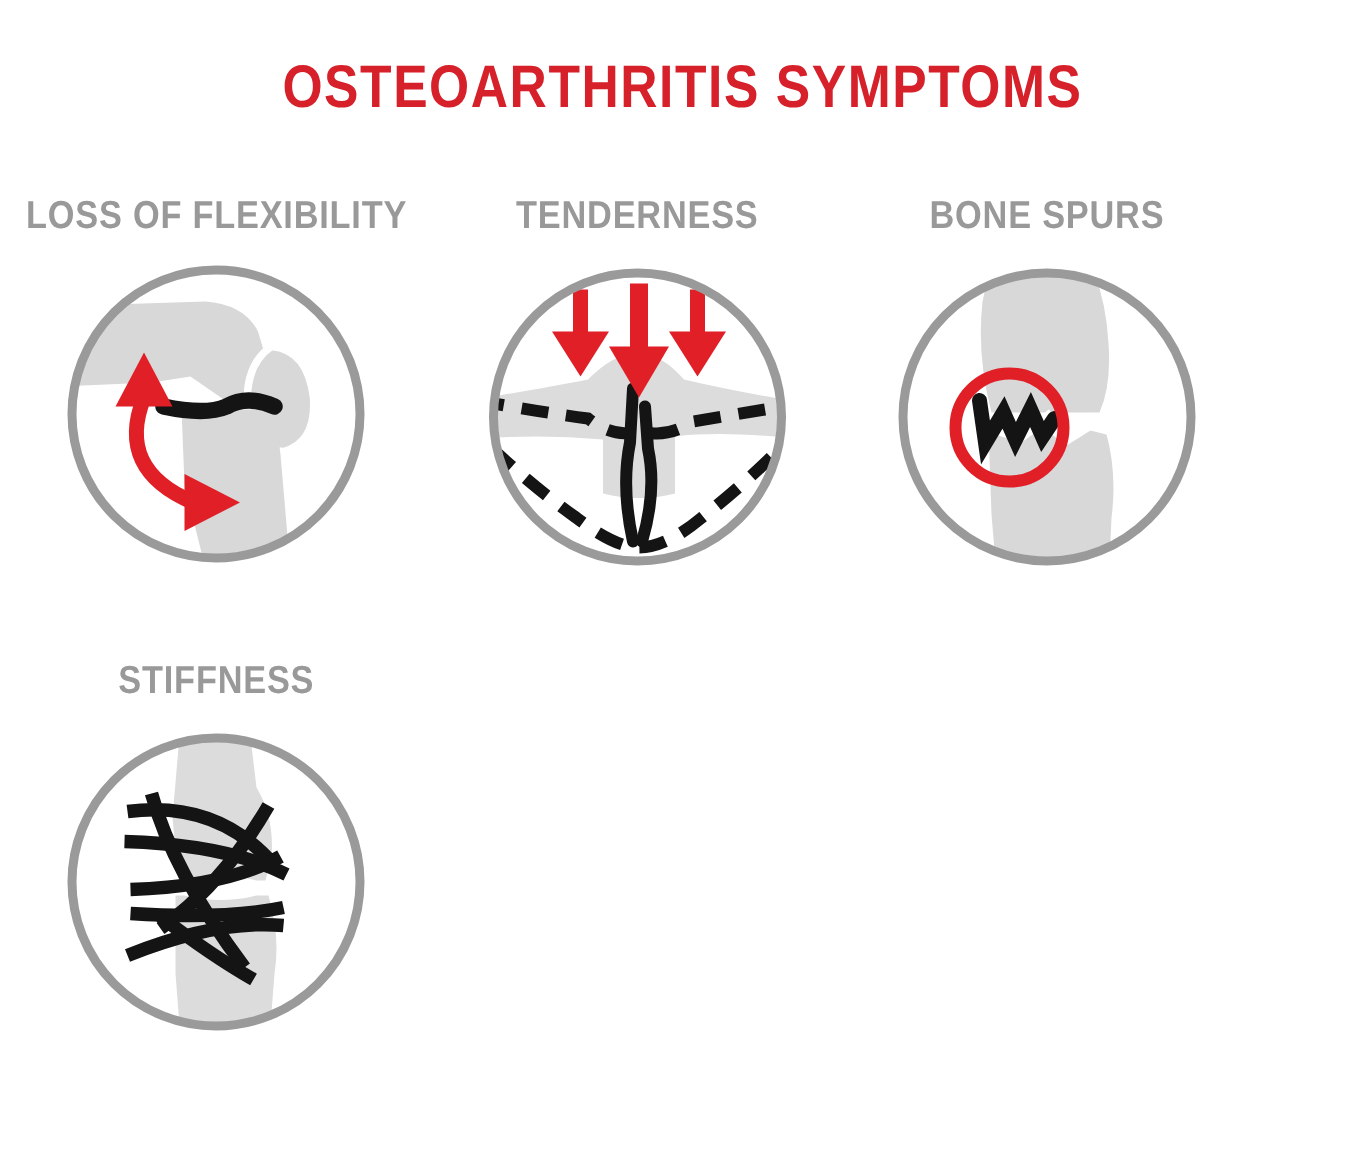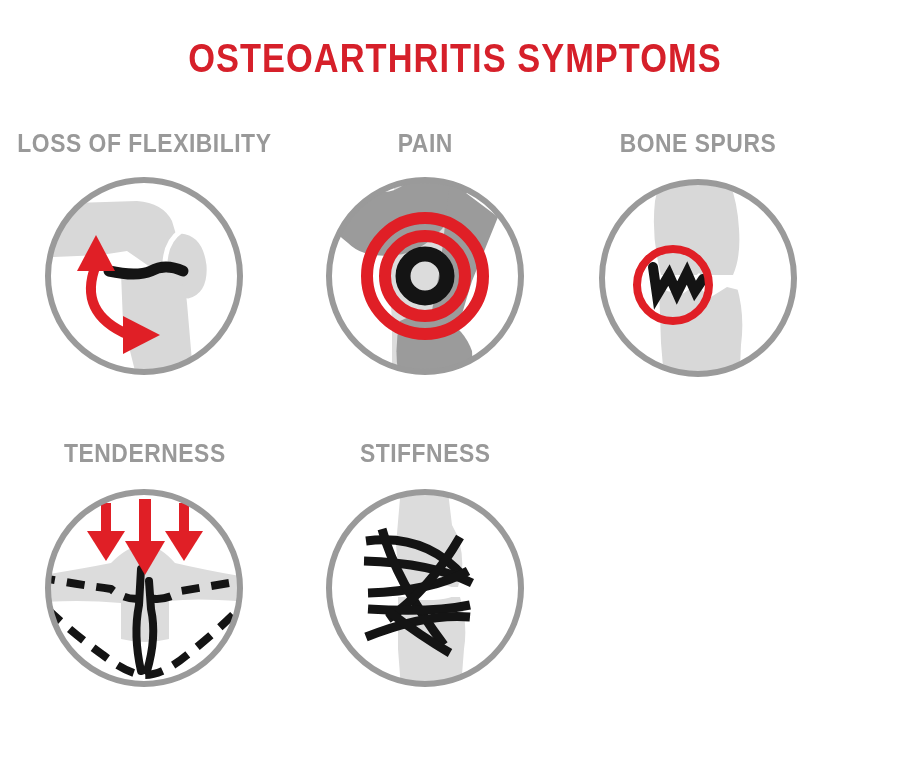--- a/index.html
+++ b/index.html
@@ -113,74 +113,21 @@
 
             <path d="M 55 92 Q 36 140 88 162" fill="none" stroke="#e01f26" stroke-width="10" stroke-linecap="butt"></path>
             <polygon points="55,62 74,98 36,98" fill="#e01f26"></polygon>
             <polygon points="119,162 82,181 82,143" fill="#e01f26"></polygon>
           </g>
           <circle cx="103" cy="103" r="96" fill="none" stroke="#9a9a9a" stroke-width="6"></circle>
         </svg>
       </div>
     </div>
 
-    <div class="cell row1">
-      <div class="cell-label">PAIN</div>
-      <div class="circle-wrap">
-        <svg width="206" height="206" viewBox="0 0 206 206">
-          <defs>
-            <clipPath id="clipB">
-                <circle cx="103" cy="103" r="96"></circle>
-              </clipPath>
-          </defs>
-          <g clip-path="url(#clipB)">
-
-            <path d="M 72 -10 L 120 -10 L 128 60 Q 132 110 126 150 L 122 216 L 70 216 L 70 150 Q 66 96 72 40 Z" fill="#dcdcdc"></path>
-
-            <path d="M 6 34 Q 26 12 52 18 Q 70 22 84 10 L 112 -12 L 146 18 L 120 56 Q 98 80 74 82 Q 42 86 26 70 Q 6 56 6 34 Z" fill="#9b9b9b"></path>
-
-            <path d="M 128 8 L 176 44 L 150 108 Q 140 140 130 176 L 104 168 L 118 96 Z" fill="#9b9b9b"></path>
-
-            <path d="M 78 148 Q 100 136 122 146 Q 142 156 150 178 L 152 216 L 80 216 Q 70 182 78 148 Z" fill="#9b9b9b"></path>
-
-            <circle cx="103" cy="103" r="58" fill="none" stroke="#e01f26" stroke-width="12"></circle>
-            <circle cx="103" cy="103" r="40" fill="none" stroke="#e01f26" stroke-width="12"></circle>
-            <circle cx="103" cy="103" r="22" fill="none" stroke="#141414" stroke-width="15"></circle>
-          </g>
-          <circle cx="103" cy="103" r="96" fill="none" stroke="#9a9a9a" stroke-width="6"></circle>
-        </svg>
-      </div>
-    </div>
-
-
-    <div class="cell row2">
-      <div class="cell-label">BONE SPURS</div>
-      <div class="circle-wrap">
-        <svg width="206" height="206" viewBox="0 0 206 206">
-          <defs>
-            <clipPath id="clipD">
-                <circle cx="103" cy="103" r="96"></circle>
-              </clipPath>
-          </defs>
-          <g clip-path="url(#clipD)">
-
-            <path d="M 68 -10 L 126 -10 Q 142 16 144 54 Q 146 82 138 100 L 66 100 Q 56 62 60 26 Z" fill="#d8d8d8"></path>
-
-            <path d="M 64 112 L 142 112 Q 150 140 146 170 L 144 216 L 70 216 L 66 168 Z" fill="#d8d8d8"></path>
-
-            <path d="M 54 104 L 78 100 L 90 110 L 104 98 L 118 110 L 134 100 L 156 108 L 156 118 L 132 112 L 116 122 L 100 110 L 86 120 L 66 114 L 54 116 Z" fill="#ffffff"></path>
-
-            <path d="M 58 92 L 62 120 L 74 100 L 82 118 L 92 98 L 100 116 L 108 104" fill="none" stroke="#141414" stroke-width="10" stroke-linejoin="miter" stroke-linecap="round"></path>
-
-            <circle cx="78" cy="110" r="36" fill="none" stroke="#e01f26" stroke-width="8"></circle>
-          </g>
-          <circle cx="103" cy="103" r="96" fill="none" stroke="#9a9a9a" stroke-width="6"></circle>
-        </svg>
-      </div>
-    </div>
+
 
     <div class="cell row2">
       <div class="cell-label">TENDERNESS</div>
       <div class="circle-wrap">
         <svg width="206" height="206" viewBox="0 0 206 206">
           <defs>
             <clipPath id="clipE">
                 <circle cx="103" cy="103" r="96"></circle>
               </clipPath>
           </defs>
@@ -196,20 +143,46 @@
             <path d="M 6 124 Q 34 150 62 170 Q 88 190 104 190 Q 122 190 146 170 Q 174 148 198 124" fill="none" stroke="#141414" stroke-width="8" stroke-dasharray="18 12" stroke-linecap="butt"></path>
 
             <g>
               <rect x="60" y="18" width="10" height="36" fill="#e01f26"></rect>
               <polygon points="65,76 46,46 84,46" fill="#e01f26"></polygon>
               <rect x="98" y="14" width="12" height="44" fill="#e01f26"></rect>
               <polygon points="104,90 84,56 124,56" fill="#e01f26"></polygon>
               <rect x="138" y="18" width="10" height="36" fill="#e01f26"></rect>
               <polygon points="143,76 124,46 162,46" fill="#e01f26"></polygon>
             </g>
+          </g>
+          <circle cx="103" cy="103" r="96" fill="none" stroke="#9a9a9a" stroke-width="6"></circle>
+        </svg>
+      </div>
+    </div>
+
+    <div class="cell row2">
+      <div class="cell-label">BONE SPURS</div>
+      <div class="circle-wrap">
+        <svg width="206" height="206" viewBox="0 0 206 206">
+          <defs>
+            <clipPath id="clipD">
+                <circle cx="103" cy="103" r="96"></circle>
+              </clipPath>
+          </defs>
+          <g clip-path="url(#clipD)">
+
+            <path d="M 68 -10 L 126 -10 Q 142 16 144 54 Q 146 82 138 100 L 66 100 Q 56 62 60 26 Z" fill="#d8d8d8"></path>
+
+            <path d="M 64 112 L 142 112 Q 150 140 146 170 L 144 216 L 70 216 L 66 168 Z" fill="#d8d8d8"></path>
+
+            <path d="M 54 104 L 78 100 L 90 110 L 104 98 L 118 110 L 134 100 L 156 108 L 156 118 L 132 112 L 116 122 L 100 110 L 86 120 L 66 114 L 54 116 Z" fill="#ffffff"></path>
+
+            <path d="M 58 92 L 62 120 L 74 100 L 82 118 L 92 98 L 100 116 L 108 104" fill="none" stroke="#141414" stroke-width="10" stroke-linejoin="miter" stroke-linecap="round"></path>
+
+            <circle cx="78" cy="110" r="36" fill="none" stroke="#e01f26" stroke-width="8"></circle>
           </g>
           <circle cx="103" cy="103" r="96" fill="none" stroke="#9a9a9a" stroke-width="6"></circle>
         </svg>
       </div>
     </div>
 
     <div class="cell row2">
       <div class="cell-label">STIFFNESS</div>
       <div class="circle-wrap">
         <svg width="206" height="206" viewBox="0 0 206 206">

